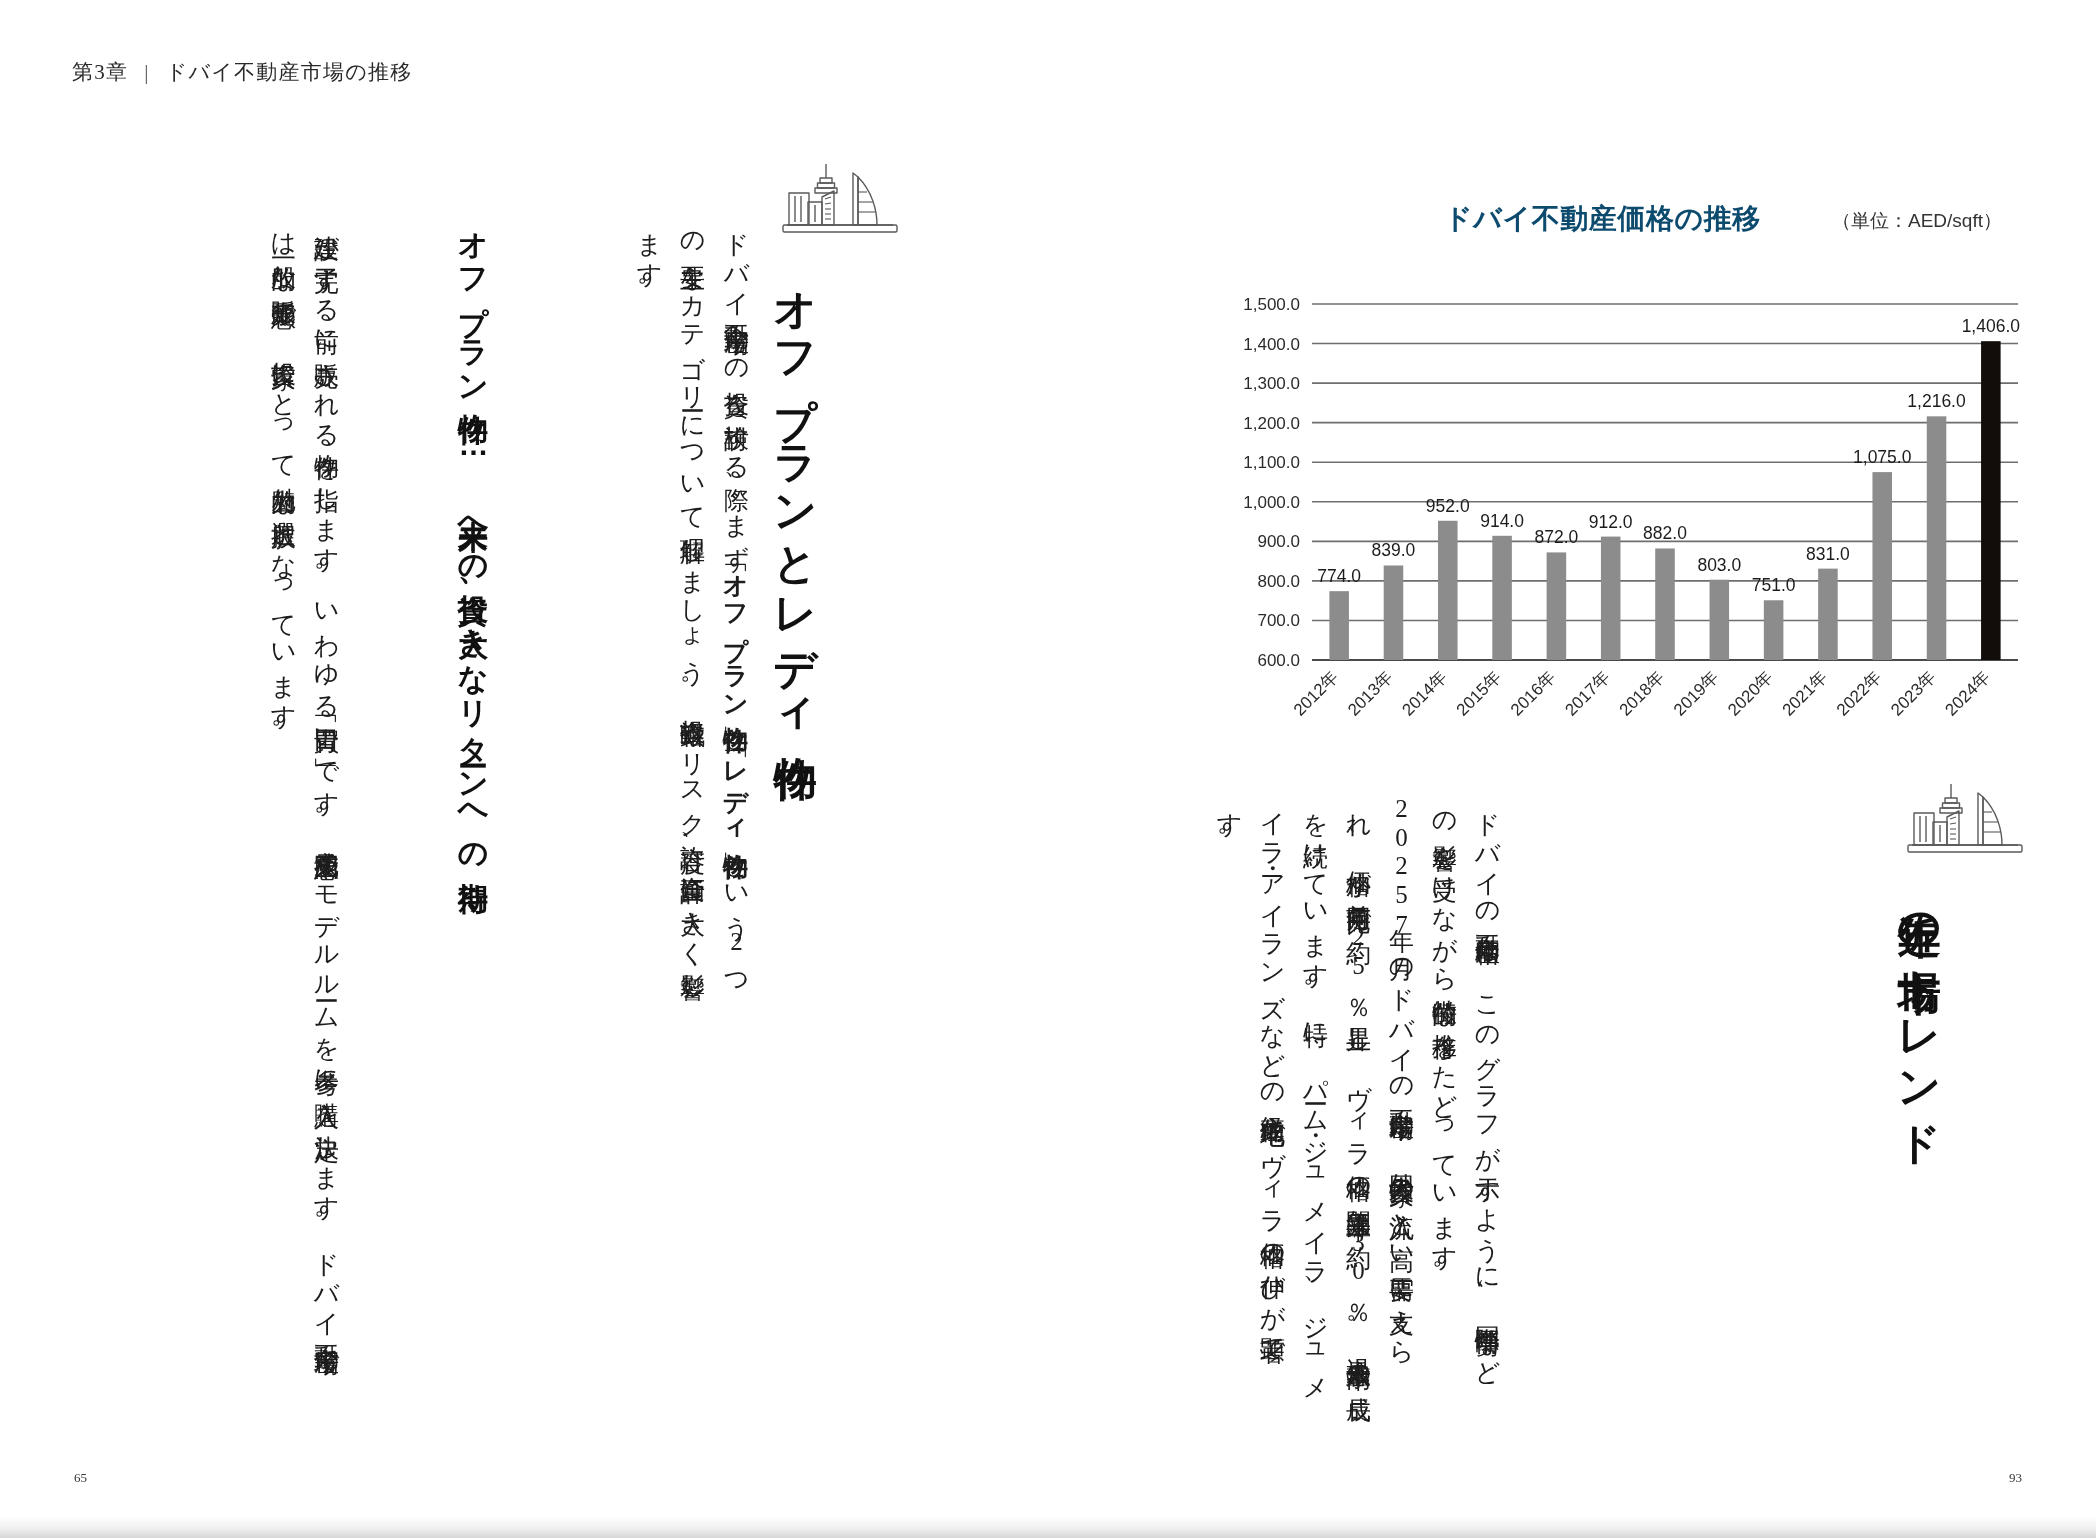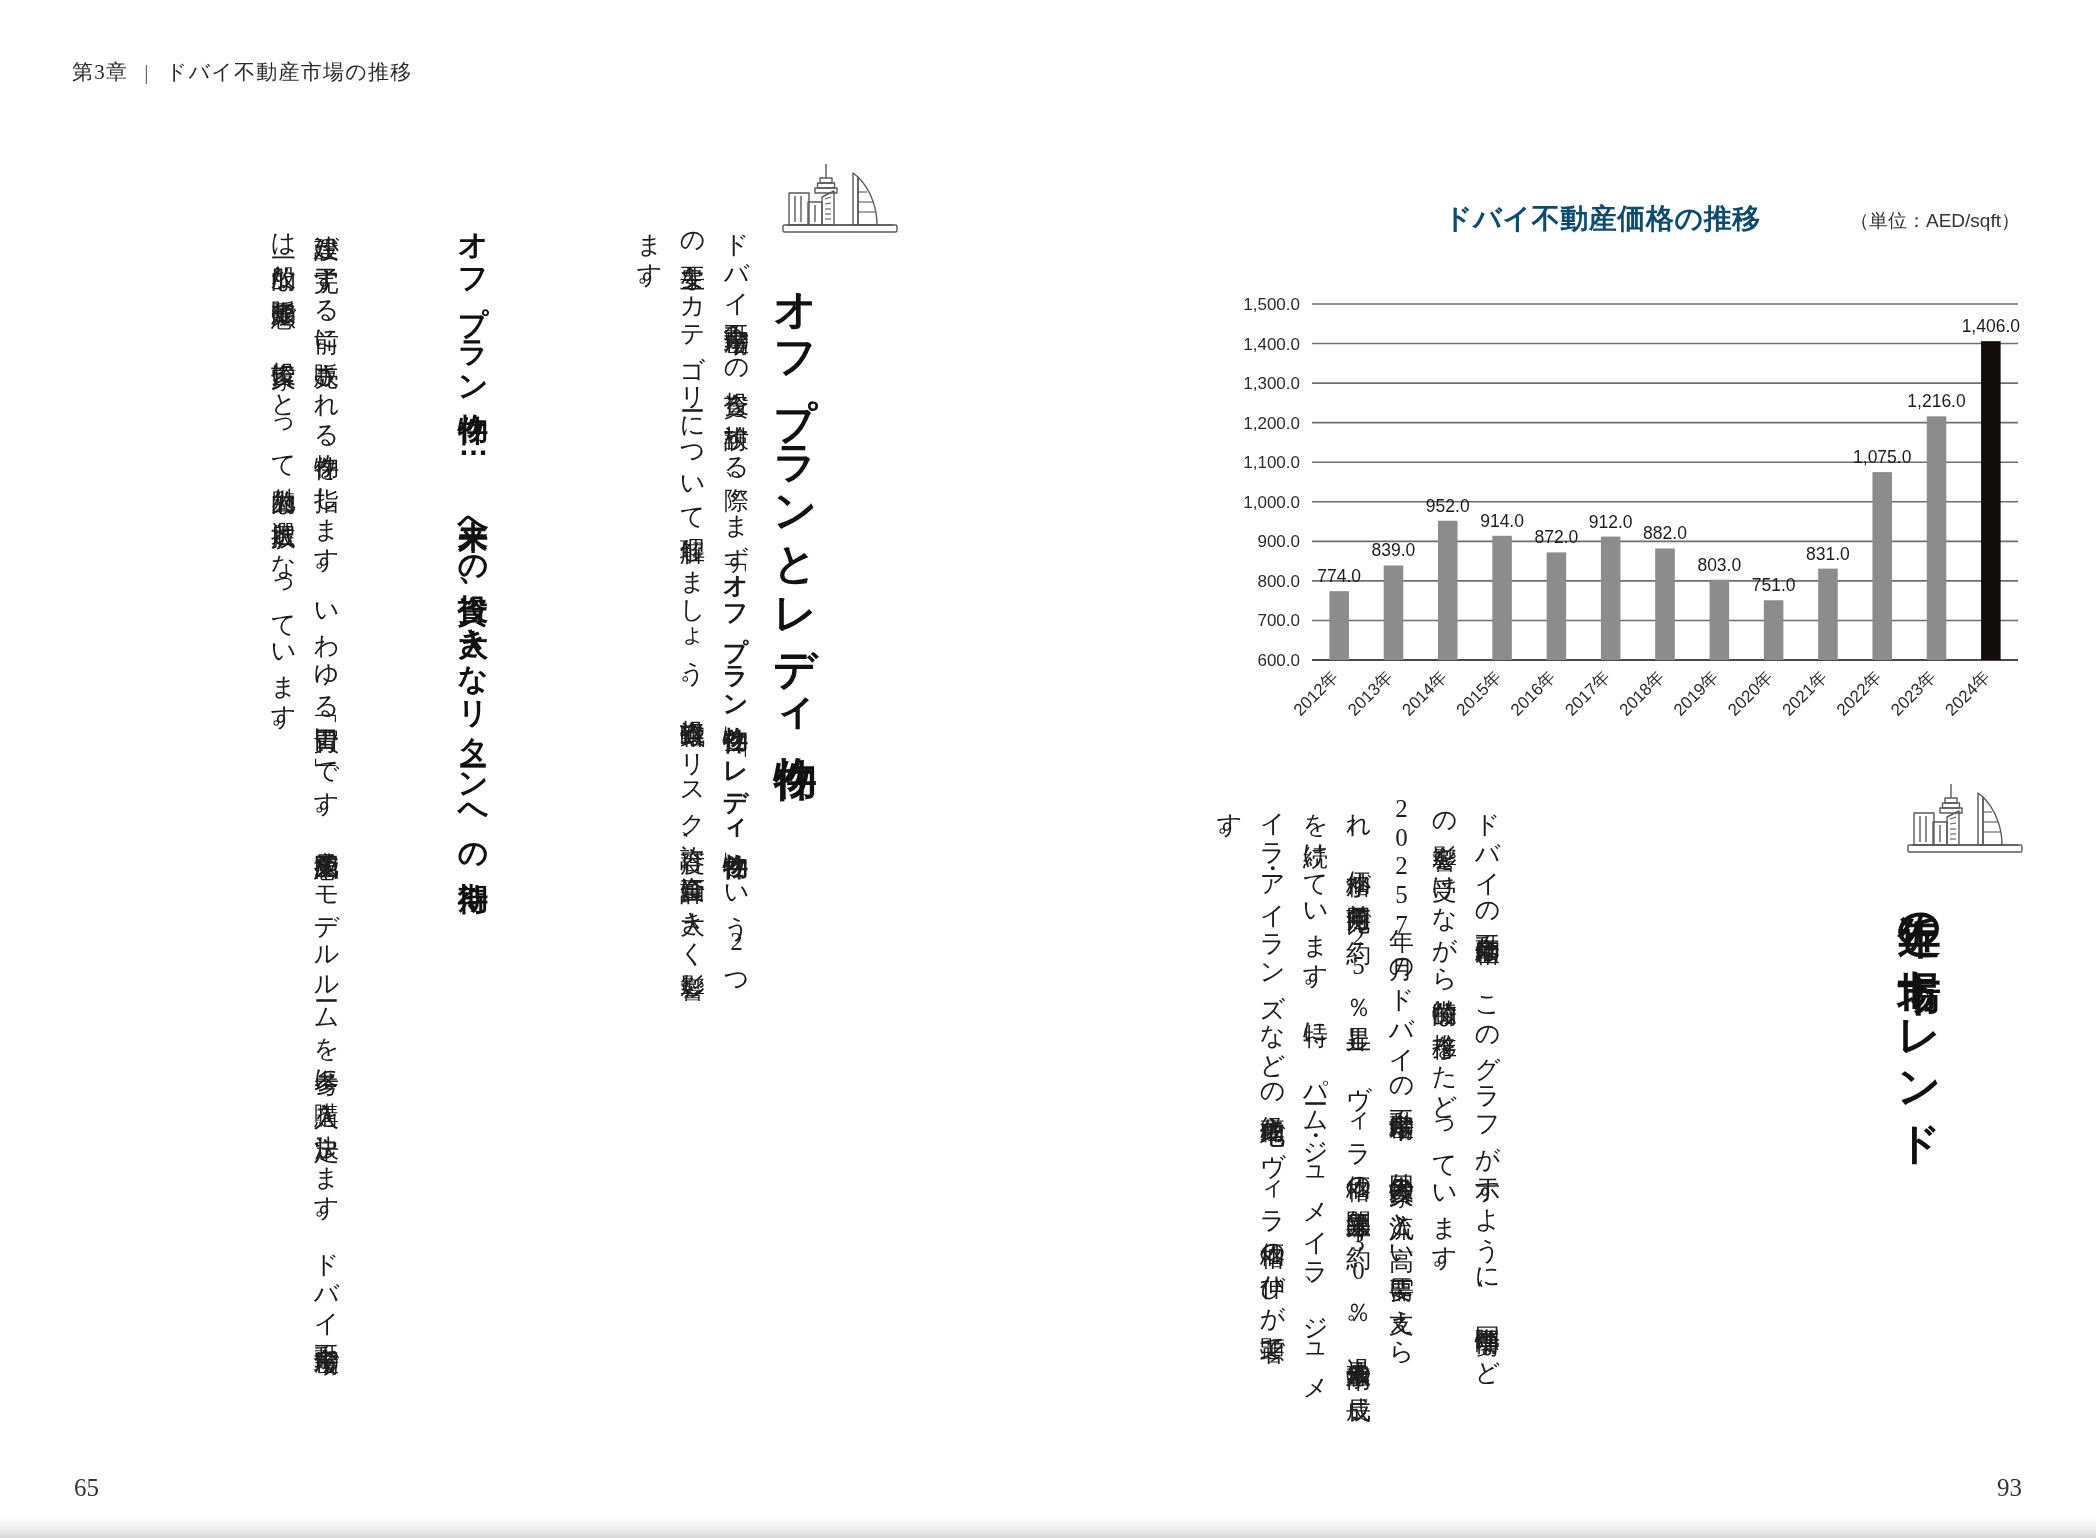--- a/index.html
+++ b/index.html
@@ -42,22 +42,22 @@
   }
   #running-head .sep {
     display: inline-block;
     margin: 0 16px;
     color: #555;
   }
 
   
   .folio {
     position: absolute;
-    bottom: 36px;
-    font-size: 25px;
+    bottom: 52px;
+    font-size: 13px;
     color: #333;
     font-family: "Liberation Serif", "DejaVu Serif", serif;
   }
   #folio-left  { left: 74px; }
   #folio-right { right: 74px; }
 
   
   .vtext {
     writing-mode: vertical-rl;
     text-orientation: upright;
@@ -154,21 +154,21 @@
     left: 158px; top: 0;
     font-family: "Liberation Sans", "DejaVu Sans", sans-serif;
     font-weight: bold;
     font-size: 28px;
     letter-spacing: 0.02em;
     color: #0c4a6e;
     white-space: nowrap;
   }
   #chart-unit {
     position: absolute;
-    right: 6px; top: 8px;
+    right: 24px; top: 8px;
     font-family: "Liberation Sans", "DejaVu Sans", sans-serif;
     font-size: 19px;
     color: #333;
     white-space: nowrap;
     margin-left: 20px;
   }
   #plot-svg { position: absolute; left: 0; top: 48px; }
 
   .ylab {
     font-family: "Liberation Sans", "DejaVu Sans", sans-serif;

